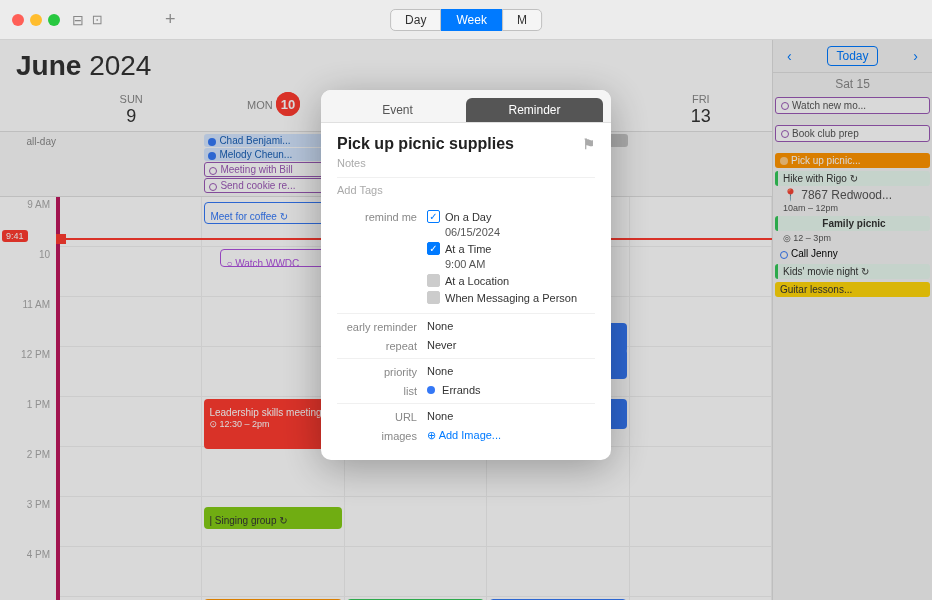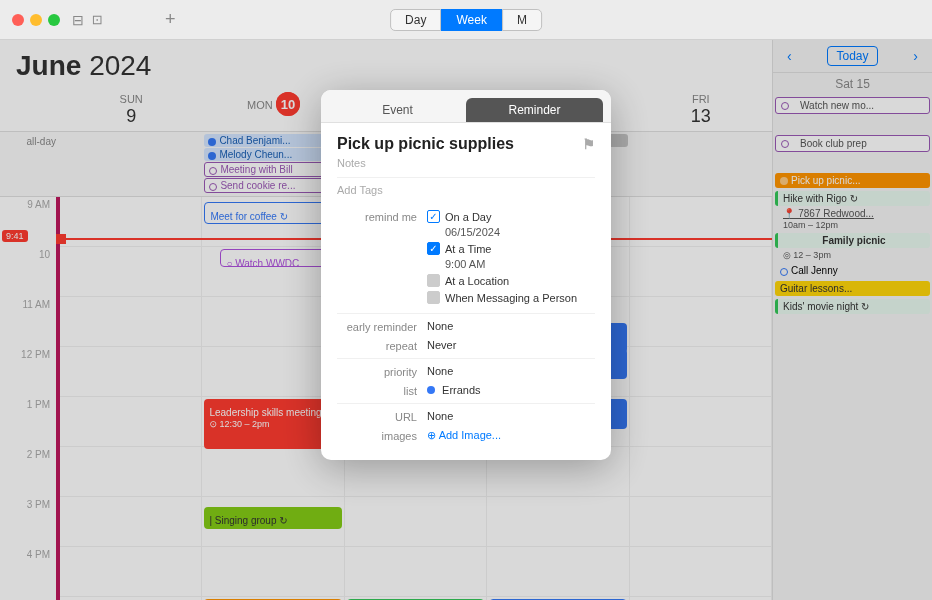--- a/index.html
+++ b/index.html
@@ -232,24 +232,24 @@
     }
     .rs-events {
       flex: 1;
       overflow-y: auto;
       padding: 2px;
     }
     .rs-event {
       font-size: 10px;
       padding: 2px 5px;
       border-radius: 3px;
-      margin-bottom: 21px;
+      margin-bottom: 11px;
       display: flex;
       align-items: flex-start;
-      gap: 11px;
+      gap: 3px;
     }
     .rs-ev-outline-purple { background: white; border: 1px solid #9b59b6; color: #555; }
 
     
     .modal-overlay {
       position: absolute;
       top: 40px;
       left: 0;
       right: 0;
       bottom: 0;
@@ -586,35 +586,35 @@
         <span class="circle circle-purple"></span>
         <span>Book club prep</span>
       </div>
       <div style="margin-bottom:3px;padding:2px 5px;background:#ff9500;border-radius:3px;font-size:10px;color:white;display:flex;align-items:center;gap:3px;">
         <span style="width:8px;height:8px;border-radius:50%;background:rgba(255,255,255,0.5);flex-shrink:0;"></span>
         <span>Pick up picnic...</span>
       </div>
       <div style="margin-bottom:2px;padding:2px 5px;background:#e8f8ef;border-left:3px solid #34c759;border-radius:3px;font-size:10px;color:#333;">
         Hike with Rigo ↻
       </div>
-      <div style="padding-left:8px;font-size:10px;color:#555;margin-bottom:1px;text-decoration:underline;">📍 7867 Redwood...</div>
+      <div style="padding-left:8px;font-size:12px;color:#555;margin-bottom:1px;">📍 7867 Redwood...</div>
       <div style="padding-left:8px;font-size:9px;color:#555;margin-bottom:3px;">10am – 12pm</div>
       <div style="margin-bottom:2px;padding:2px 5px;background:#e8f8ef;border-left:3px solid #34c759;border-radius:3px;font-size:10px;color:#333;font-weight:600;text-align:center;">
         Family picnic
       </div>
       <div style="padding-left:8px;font-size:9px;color:#555;margin-bottom:3px;">◎ 12 – 3pm</div>
       <div class="rs-event" style="display:flex;align-items:center;gap:3px;font-size:10px;margin-bottom:3px;">
         <span class="circle circle-blue"></span>
         <span>Call Jenny</span>
       </div>
+      <div style="margin-bottom:3px;padding:2px 5px;background:#e8f8ef;border-left:3px solid #34c759;border-radius:3px;font-size:10px;color:#333;">
+        Kids' movie night ↻
+      </div>
       <div style="margin-bottom:3px;padding:2px 5px;background:#ffd60a;border-radius:3px;font-size:10px;color:#333;">
         Guitar lessons...
-      </div>
-      <div style="margin-bottom:3px;padding:2px 5px;background:#e8f8ef;border-left:3px solid #34c759;border-radius:3px;font-size:10px;color:#333;">
-        Kids' movie night ↻
       </div>
     </div>
   </div>
 </div>
 
 <div class="modal-overlay">
   <div class="modal">
 
     <div class="modal-tabs">
       <div class="modal-tab">Event</div>

